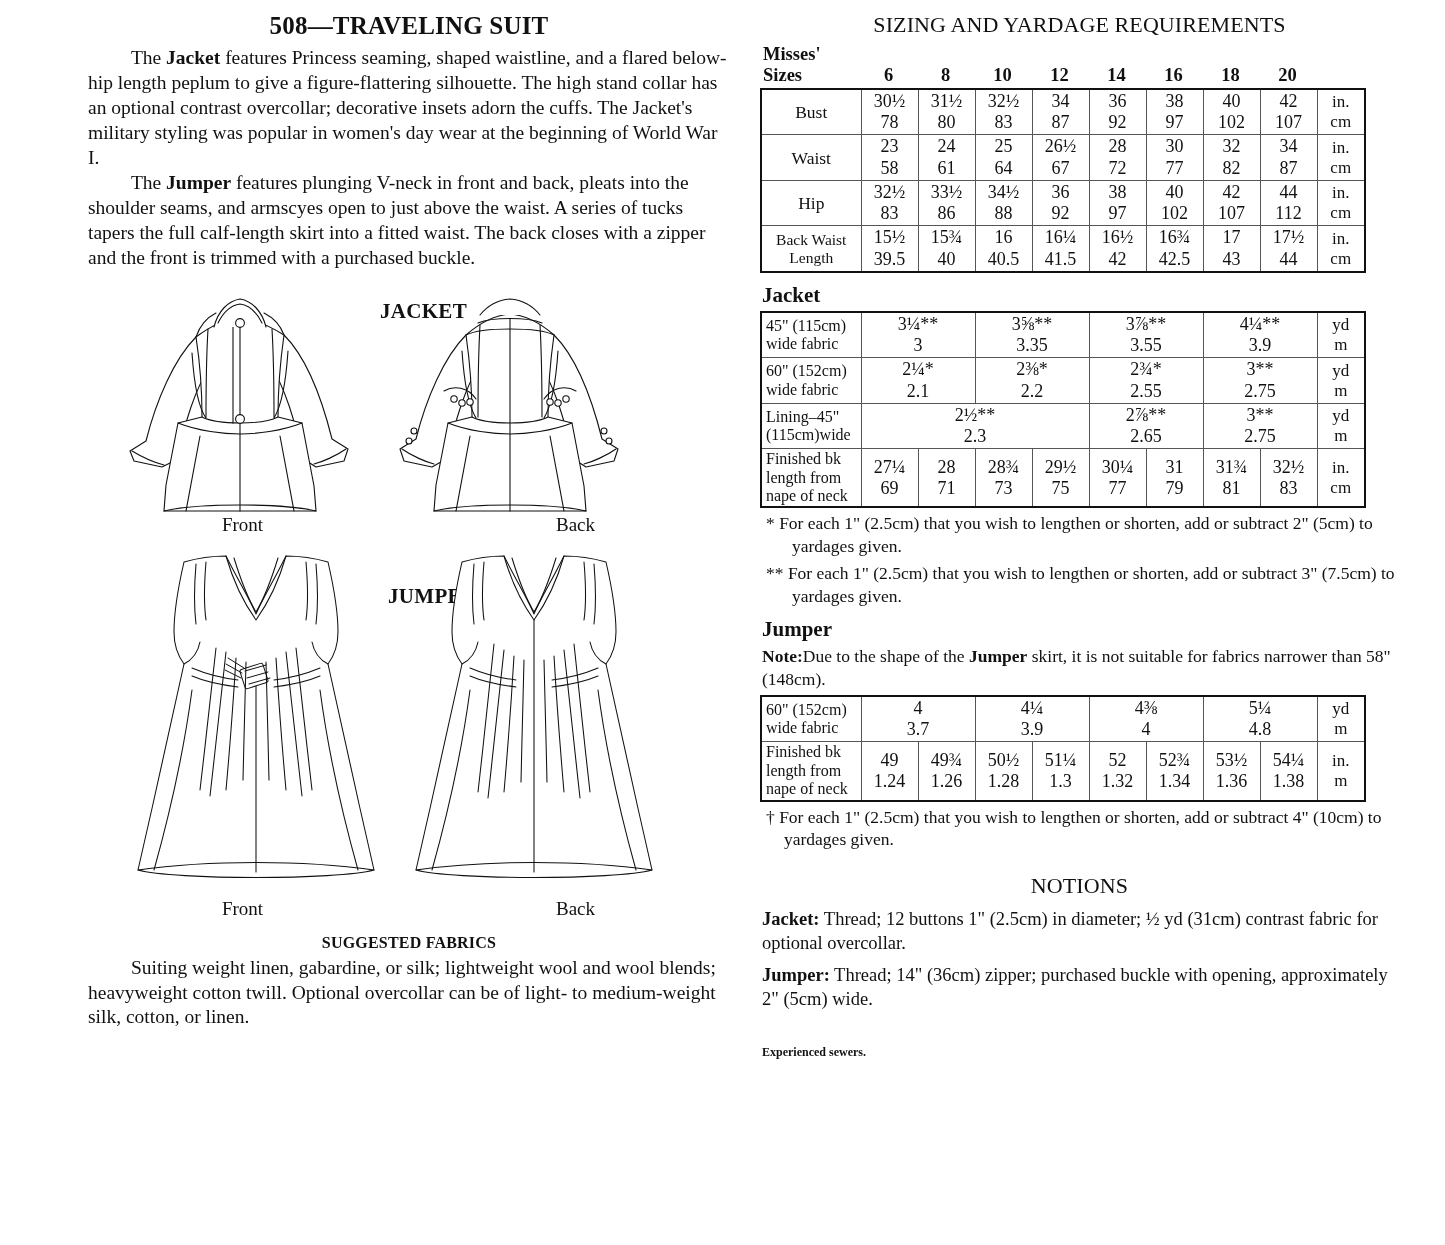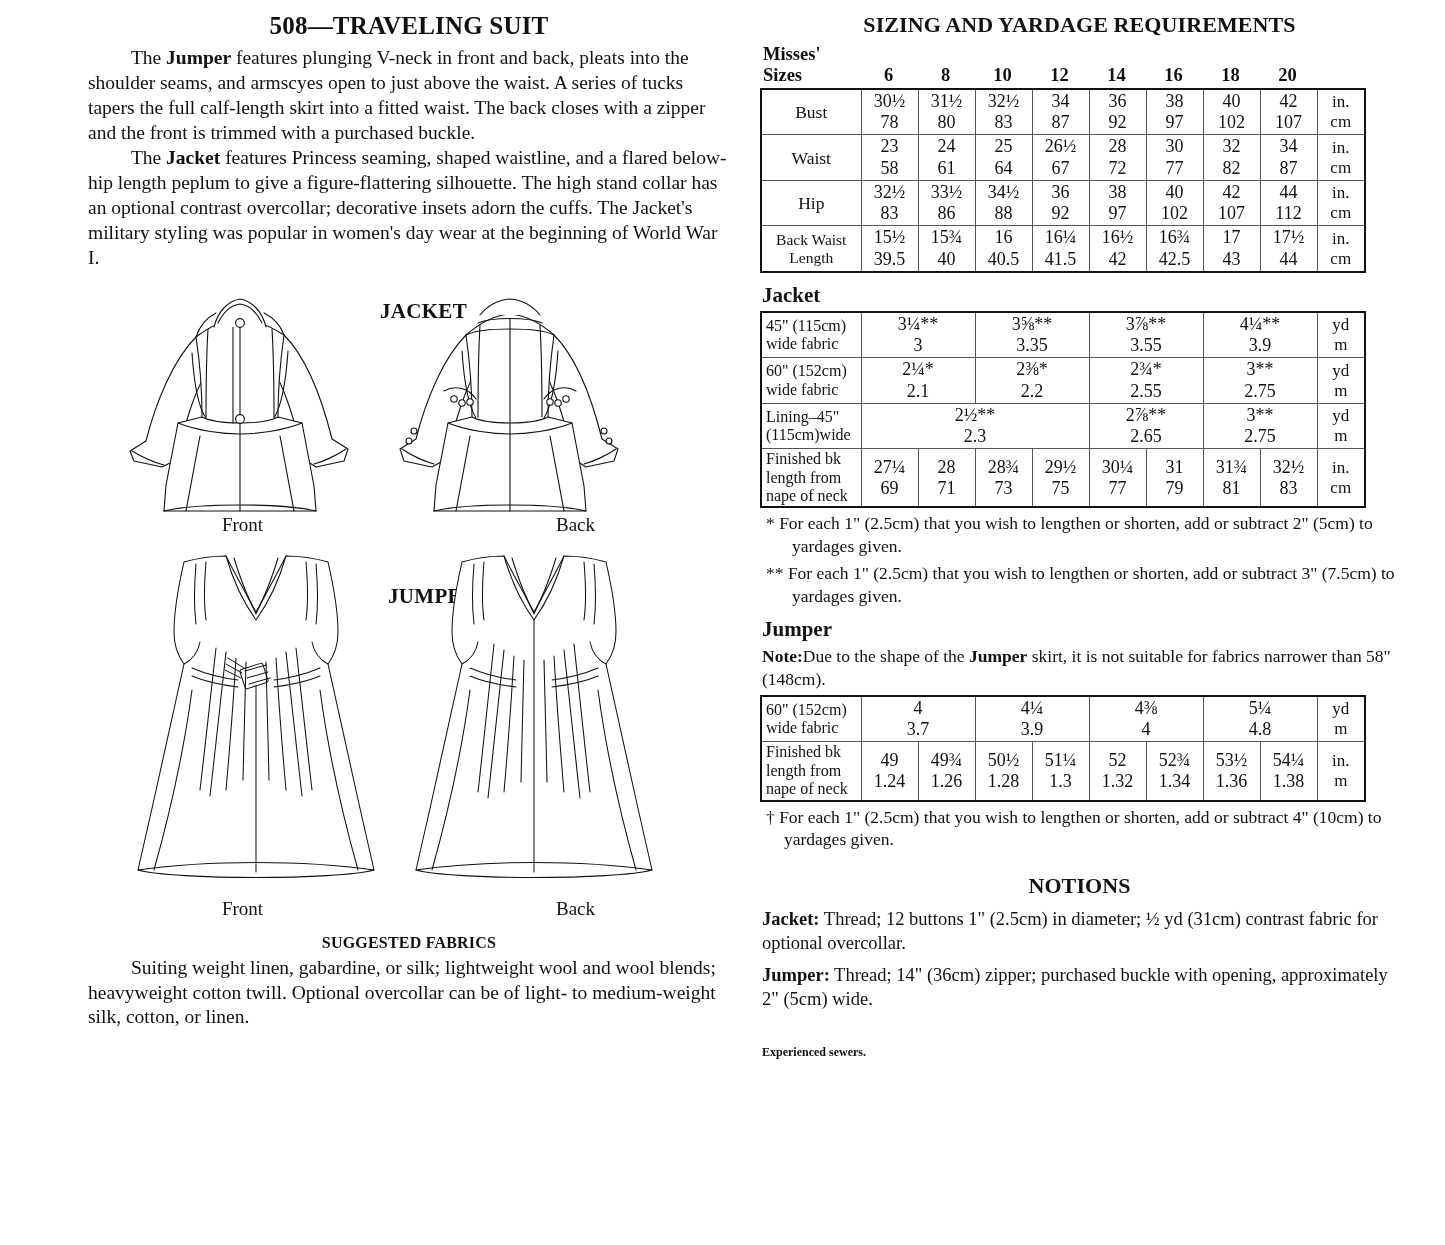--- a/index.html
+++ b/index.html
@@ -42,21 +42,21 @@
   }
   h2.section {
     font-size: 16px;
     font-weight: bold;
     text-align: center;
     margin: 14px 0 4px 0;
     letter-spacing: .2px;
   }
   h2.right-title {
     font-size: 22px;
-    font-weight: bold;
+    font-weight: normal;
     text-align: center;
     margin: 6px 0 6px 0;
     letter-spacing: .1px;
   }
   h3.sub {
     font-size: 20px;
     font-weight: bold;
     text-align: center;
     margin: 10px 0 4px 0;
   }
@@ -179,24 +179,24 @@
 </head>
 <body>
 
 <div class="page">
 
   <div class="col-left">
 
     <h1 class="title">508—TRAVELING SUIT</h1>
 
     <p class="body">
+      The <b>Jacket</b> features Princess seaming, shaped waistline, and a flared below-hip length peplum to give a figure-flattering silhouette. The high stand collar has an optional contrast overcollar; decorative insets adorn the cuffs. The Jacket's military styling was popular in women's day wear at the beginning of World War I.
+    </p>
+    <p class="body">
       The <b>Jumper</b> features plunging V-neck in front and back, pleats into the shoulder seams, and armscyes open to just above the waist. A series of tucks tapers the full calf-length skirt into a fitted waist. The back closes with a zipper and the front is trimmed with a purchased buckle.
-    </p>
-    <p class="body">
-      The <b>Jacket</b> features Princess seaming, shaped waistline, and a flared below-hip length peplum to give a figure-flattering silhouette. The high stand collar has an optional contrast overcollar; decorative insets adorn the cuffs. The Jacket's military styling was popular in women's day wear at the beginning of World War I.
     </p>
 
 
     <div class="illus">
       <div class="garment-label" style="left:292px; top:28px;">JACKET</div>
       <svg width="642" height="245" viewBox="0 0 642 245">
         <g fill="#ffffff" stroke="#111111" stroke-width="1.1" stroke-linejoin="round" stroke-linecap="round">
 
           <path d="M108,66 C86,88 68,130 58,170 L42,180 L46,190 L74,196 L90,188 C96,152 108,116 122,96 Z"></path>
 

